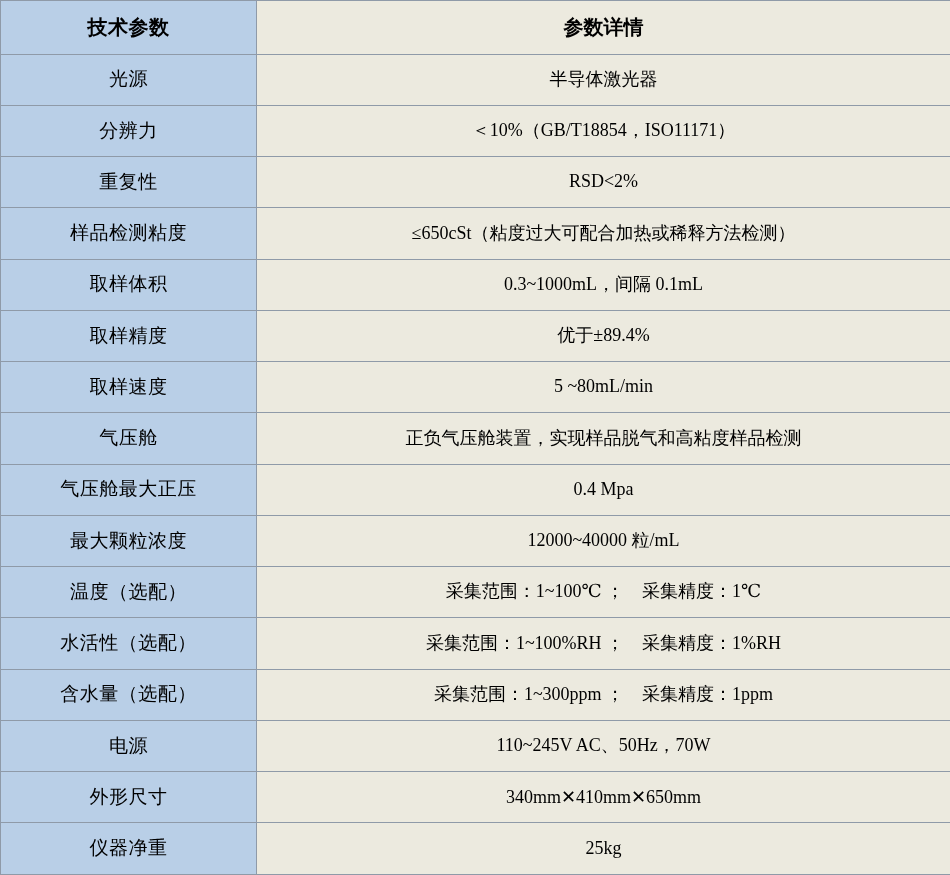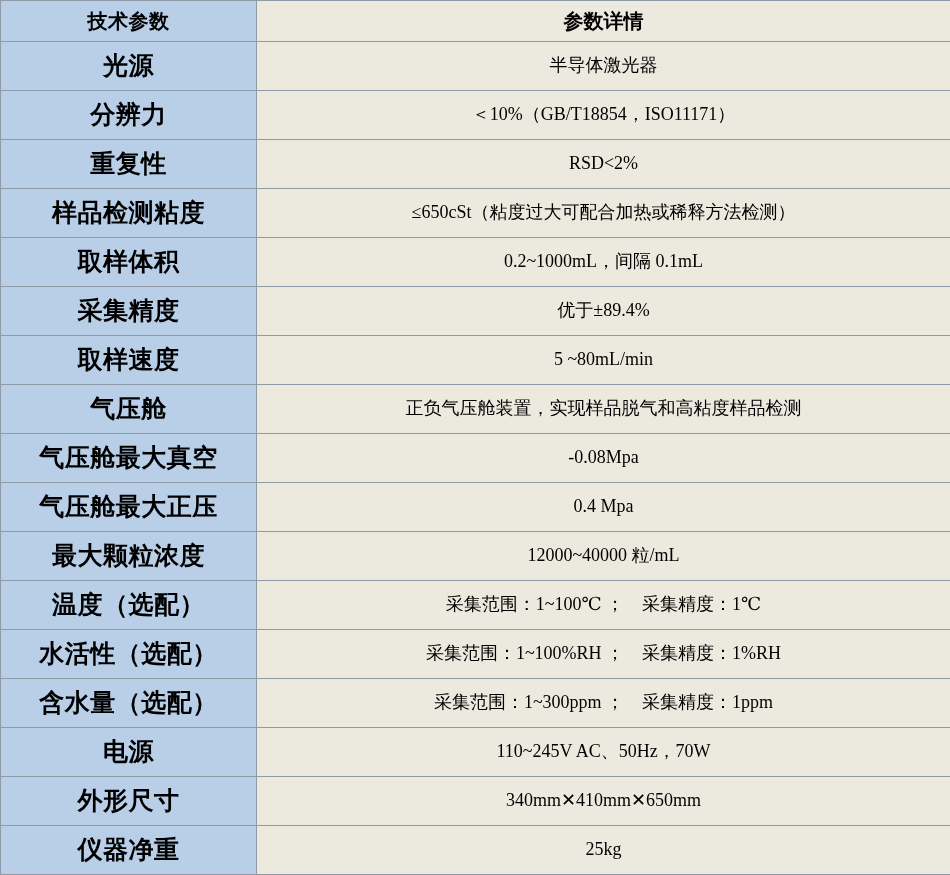--- a/index.html
+++ b/index.html
@@ -24,22 +24,22 @@
   #spec-table td {
     border: 1px solid #8f9aa8;
     padding: 2px 6px;
     text-align: center;
     vertical-align: middle;
     line-height: 1.2;
   }
   td.label-cell {
     background: #b9cfe7;
     color: #000000;
-    font-weight: bold;
-    font-size: 25px;
+    font-weight: normal;
+    font-size: 19px;
     letter-spacing: 0.5px;
   }
   td.value-cell {
     background: #eceadf;
     color: #000000;
     font-size: 18px;
   }
   tr.header-row td.label-cell,
   tr.header-row td.value-cell {
     font-weight: bold;
@@ -73,37 +73,33 @@
     <tr>
       <td class="label-cell">重复性</td>
       <td class="value-cell">RSD&lt;2%</td>
     </tr>
     <tr>
       <td class="label-cell">样品检测粘度</td>
       <td class="value-cell">≤650cSt（粘度过大可配合加热或稀释方法检测）</td>
     </tr>
     <tr>
       <td class="label-cell">取样体积</td>
-      <td class="value-cell">0.2~1000mL，间隔 0.1mL</td>
+      <td class="value-cell">0.3~1000mL，间隔 0.1mL</td>
     </tr>
     <tr>
-      <td class="label-cell">采集精度</td>
+      <td class="label-cell">取样精度</td>
       <td class="value-cell">优于±89.4%</td>
     </tr>
     <tr>
       <td class="label-cell">取样速度</td>
       <td class="value-cell">5 ~80mL/min</td>
     </tr>
     <tr>
       <td class="label-cell">气压舱</td>
       <td class="value-cell">正负气压舱装置，实现样品脱气和高粘度样品检测</td>
-    </tr>
-    <tr>
-      <td class="label-cell">气压舱最大真空</td>
-      <td class="value-cell">-0.08Mpa</td>
     </tr>
     <tr>
       <td class="label-cell">气压舱最大正压</td>
       <td class="value-cell">0.4 Mpa</td>
     </tr>
     <tr>
       <td class="label-cell">最大颗粒浓度</td>
       <td class="value-cell">12000~40000 粒/mL</td>
     </tr>
     <tr>

